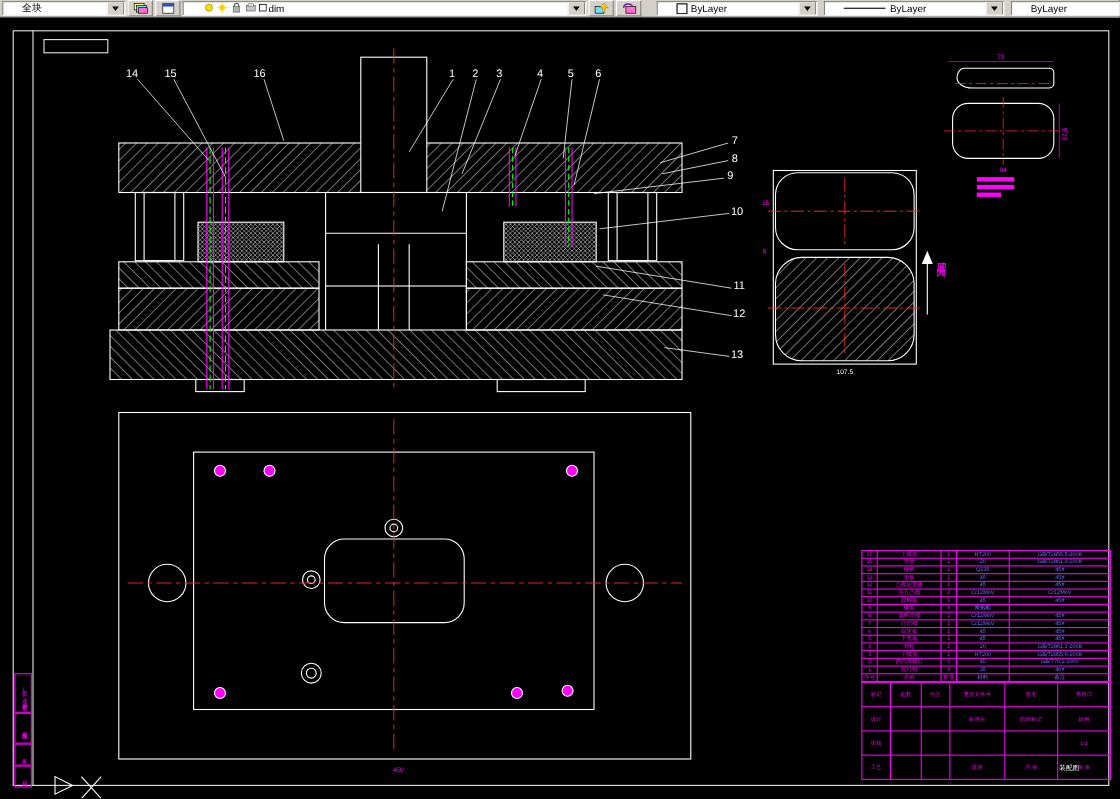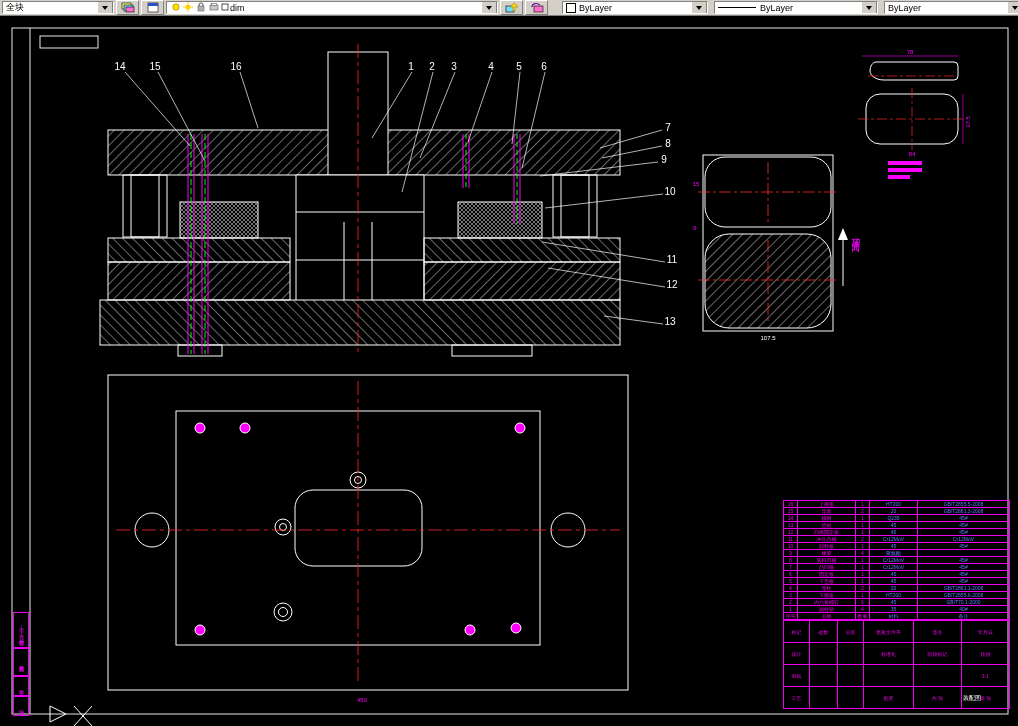--- a/index.html
+++ b/index.html
@@ -3,21 +3,21 @@
 <meta charset="utf-8">
 <style>
   html,body{margin:0;padding:0;background:#000;width:1018px;height:726px;overflow:hidden;
     font-family:"Liberation Sans",sans-serif;}
   
   .toolbar{height:16px;background:#d4d0c8;display:flex;align-items:center;gap:2px;
     padding:1px 2px;box-sizing:border-box;border-bottom:1px solid #808080;}
   .tb-btn{width:21px;height:13px;background:#d4d0c8;border:1px solid;
     border-color:#fff #808080 #808080 #fff;display:flex;align-items:center;justify-content:center;flex:0 0 auto;}
   .combo{height:13px;background:#fff;border:1px solid;border-color:#808080 #fff #fff #808080;
-    display:flex;align-items:center;font-size:9px;color:#000;padding-left:3px;box-sizing:border-box;flex:0 0 auto;overflow:hidden;text-align:right;}
+    display:flex;align-items:center;font-size:9px;color:#000;padding-left:17px;box-sizing:border-box;flex:0 0 auto;overflow:hidden;text-align:right;}
   .combo .arrow{margin-left:auto;width:14px;height:11px;background:#d4d0c8;border:1px solid;
     border-color:#fff #808080 #808080 #fff;display:flex;align-items:center;justify-content:center;flex:0 0 auto;}
   .tri{width:0;height:0;border-left:3px solid transparent;border-right:3px solid transparent;border-top:4px solid #000;}
   .mini{display:inline-block;flex:0 0 auto;}
   .ltline{display:inline-block;width:38px;height:1px;background:#000;margin-right:4px;flex:0 0 auto;}
   .swatch{display:inline-block;width:8px;height:8px;border:1px solid #000;background:#fff;margin-right:3px;flex:0 0 auto;}
   
   .canvas{position:relative;width:825px;height:710px;background:#000;}
   .canvas > svg{position:absolute;left:0;top:0;}
   
@@ -53,21 +53,21 @@
       <rect x="5" y="5" width="8" height="5" fill="#ff70d0" stroke="#000" stroke-width="0.6"></rect>
     </svg>
   </div>
   <div class="tb-btn">
     <svg class="mini" width="14" height="11">
       <rect x="2" y="1" width="10" height="9" fill="#fff" stroke="#000" stroke-width="0.6"></rect>
       <rect x="2" y="1" width="10" height="3" fill="#3050c0"></rect>
     </svg>
   </div>
 
-  <div class="combo" style="width:332px;">
+  <div class="combo" style="width:367px;">
     <svg class="mini" width="60" height="11">
       <circle cx="6" cy="5" r="3.2" fill="#ffe000" stroke="#806000" stroke-width="0.5"></circle>
       <g>
           <circle cx="18" cy="5" r="2.6" fill="#ffd000"></circle>
           <path d="M18 0v2M18 8v2M13 5h2M21 5h2" stroke="#ffd000" stroke-width="1"></path>
         </g>
       <g>
           <rect x="28" y="4" width="6" height="5" fill="#b0b0b0" stroke="#505050" stroke-width="0.5"></rect>
           <path d="M29 4v-1a2 2 0 0 1 4 0v1" fill="none" stroke="#505050" stroke-width="1"></path>
         </g>

